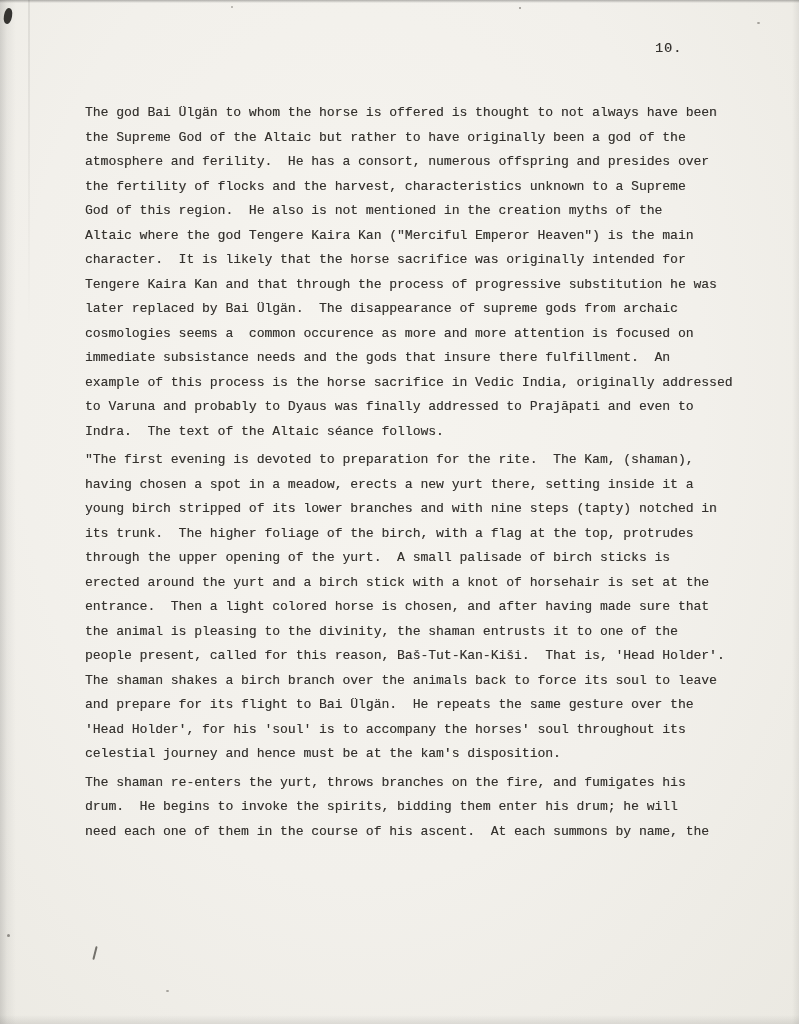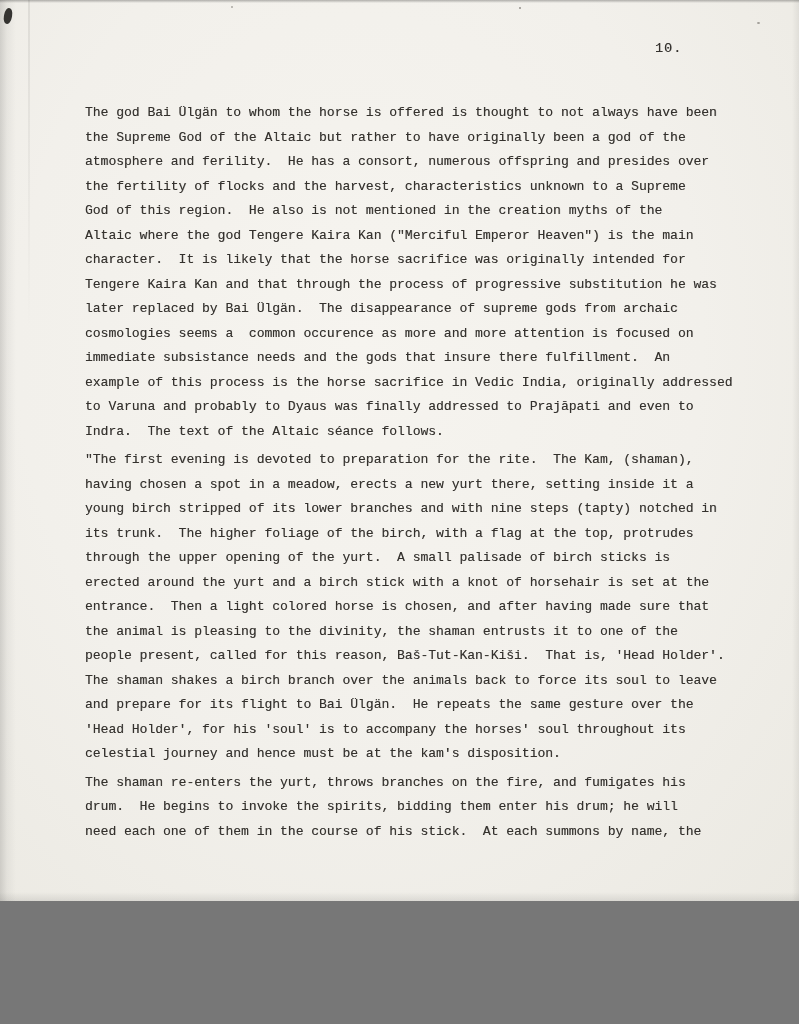--- a/index.html
+++ b/index.html
@@ -1,19 +1,19 @@
 <!DOCTYPE html>
 <html><head>
 <meta charset="utf-8">
 <style>
   html, body { margin: 0; padding: 0; background: #777; }
   .page {
     position: relative;
     width: 799px;
-    height: 901px;
+    height: 1024px;
     margin: 0 auto;
     overflow: hidden;
     background:
       linear-gradient(to bottom, rgba(20,20,20,0.30), rgba(20,20,20,0.0) 3px),
       linear-gradient(to right, rgba(40,40,40,0.16), rgba(40,40,40,0.05) 7px, rgba(40,40,40,0.0) 16px),
       linear-gradient(to left, rgba(40,40,40,0.07), rgba(40,40,40,0.0) 7px),
       linear-gradient(to top, rgba(40,40,40,0.10), rgba(40,40,40,0.0) 9px),
       radial-gradient(ellipse at 45% 38%, #f6f4ef 0%, #f2f0eb 55%, #ebe9e2 100%);
     font-family: "Liberation Mono", "DejaVu Sans Mono", monospace;
     color: #34312d;
@@ -103,16 +103,16 @@
 erected around the yurt and a birch stick with a knot of horsehair is set at the
 entrance.  Then a light colored horse is chosen, and after having made sure that
 the animal is pleasing to the divinity, the shaman entrusts it to one of the
 people present, called for this reason, Baš-Tut-Kan-Kiši.  That is, 'Head Holder'.
 The shaman shakes a birch branch over the animals back to force its soul to leave
 and prepare for its flight to Bai Ülgän.  He repeats the same gesture over the
 'Head Holder', for his 'soul' is to accompany the horses' soul throughout its
 celestial journey and hence must be at the kam's disposition.</p>
     <p class="para">The shaman re-enters the yurt, throws branches on the fire, and fumigates his
 drum.  He begins to invoke the spirits, bidding them enter his drum; he will
-need each one of them in the course of his stick.  At each summons by name, the</p>
+need each one of them in the course of his ascent.  At each summons by name, the</p>
   </div>
 
 </div>
 
 </body></html>

